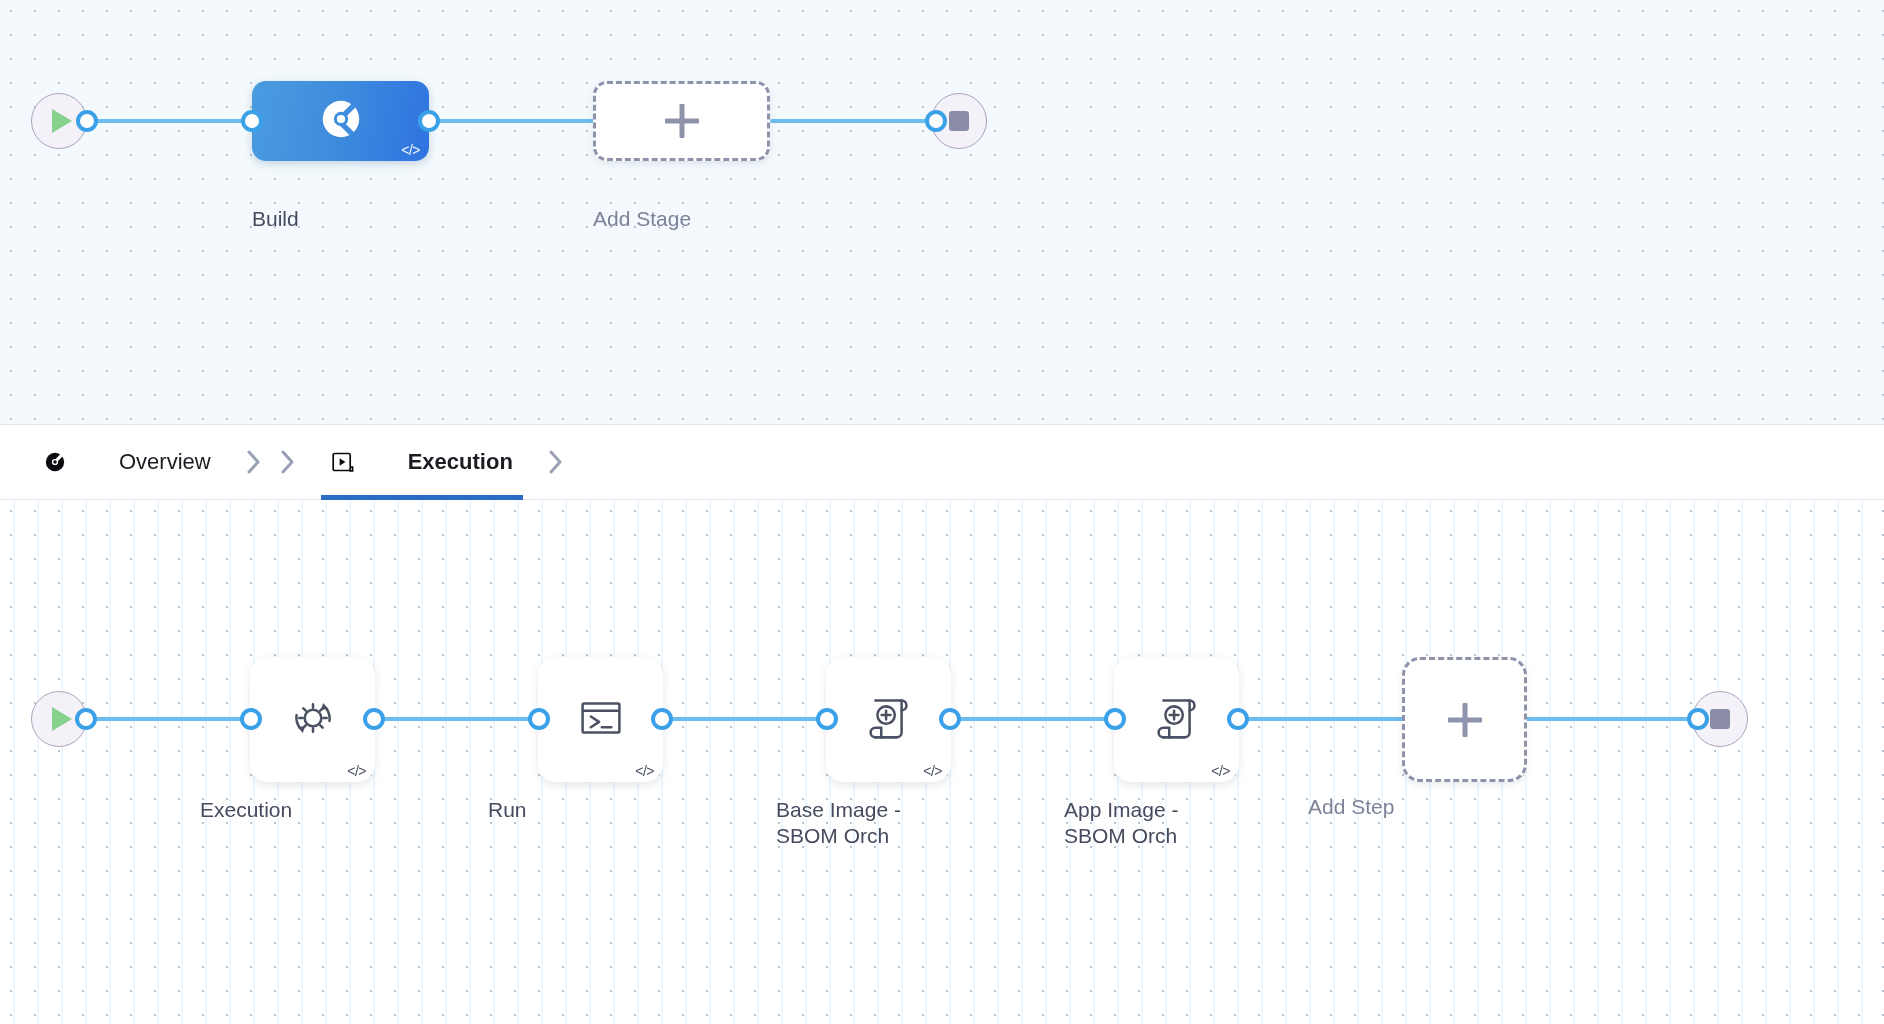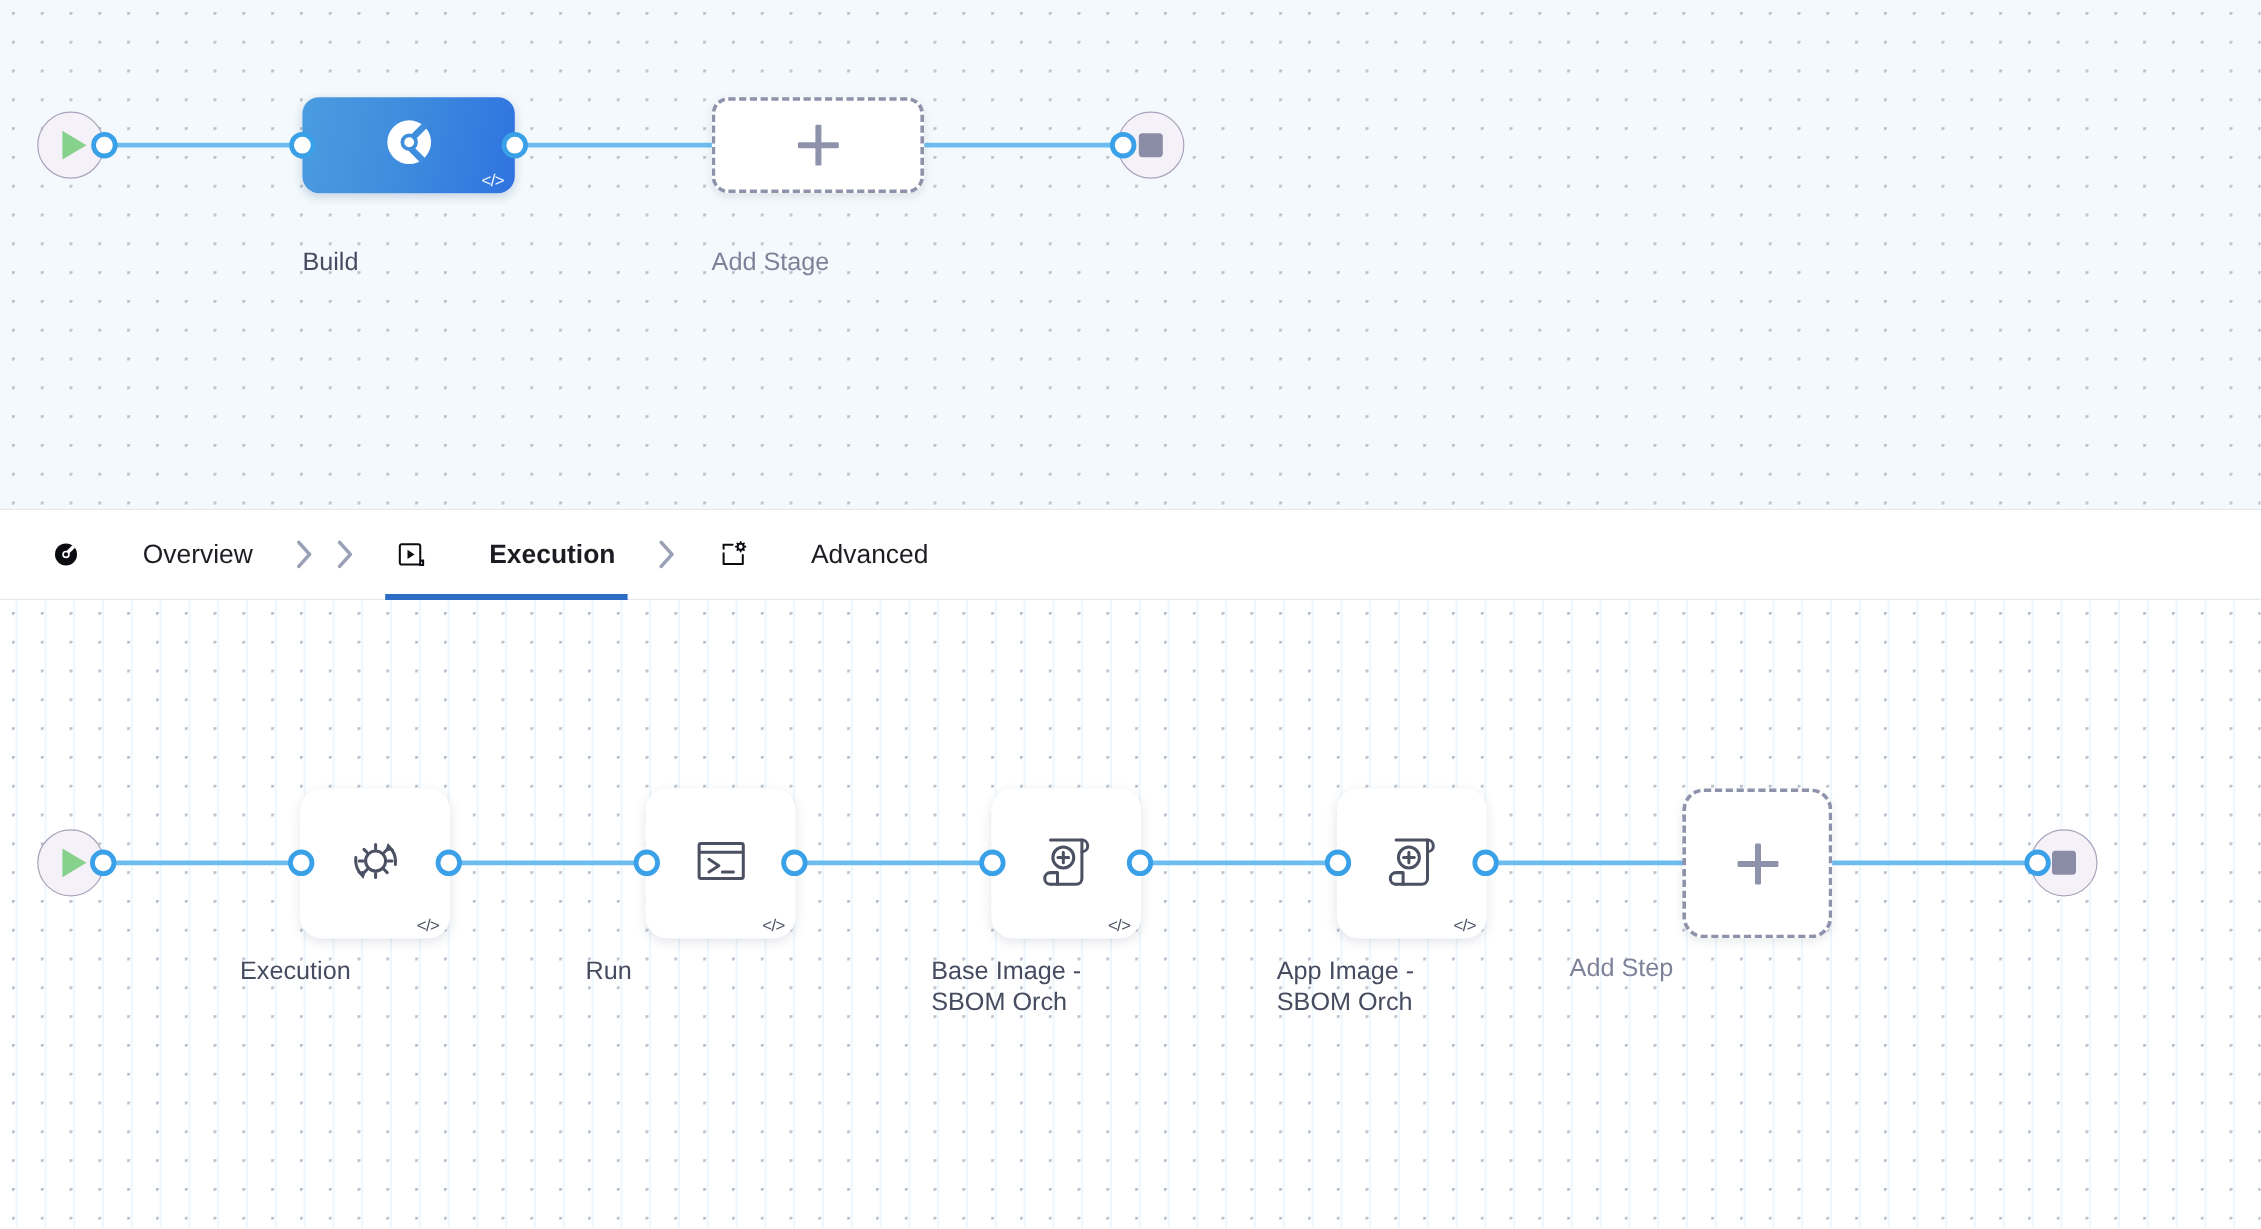--- a/index.html
+++ b/index.html
@@ -257,31 +257,20 @@
       </span>
       <span class="tab-text">Execution</span>
     </div>
 
     <div class="tab-sep">
       <svg width="22" height="30" viewBox="0 0 22 30">
           <path d="M6 5 L15 15 L6 25" fill="none" stroke="#9aa0b5" stroke-width="3" stroke-linecap="round" stroke-linejoin="round"></path>
         </svg>
     </div>
 
-    <div class="tab">
-      <span class="tab-icon">
-        <svg width="24" height="24" viewBox="0 0 24 24">
-          <path d="M4 7.2 L4 4 L11.5 4" fill="none" stroke="#0b0c0f" stroke-width="1.7" stroke-linecap="round"></path>
-          <path d="M20 12.5 L20 20 L4 20 L4 11" fill="none" stroke="#0b0c0f" stroke-width="1.7" stroke-linecap="round" stroke-linejoin="round"></path>
-          <circle cx="18.2" cy="5.6" r="2.6" fill="none" stroke="#0b0c0f" stroke-width="1.6"></circle>
-          <path d="M18.2 1.6 L18.2 3.1 M18.2 8.1 L18.2 9.6 M14.2 5.6 L15.7 5.6 M20.7 5.6 L22.2 5.6 M15.4 2.8 L16.4 3.8 M20 7.4 L21 8.4 M21 2.8 L20 3.8 M16.4 7.4 L15.4 8.4" stroke="#0b0c0f" stroke-width="1.5" stroke-linecap="round"></path>
-        </svg>
-      </span>
-      <span class="tab-text">Advanced</span>
-    </div>
   </div>
 
   <div class="canvas" id="step-canvas">
 
     <div class="edge" style="left:85px; top:217px; width:180px;"></div>
     <div class="edge" style="left:373px; top:217px; width:186px;"></div>
     <div class="edge" style="left:661px; top:217px; width:186px;"></div>
     <div class="edge" style="left:949px; top:217px; width:186px;"></div>
     <div class="edge" style="left:1237px; top:217px; width:186px;"></div>
     <div class="edge" style="left:1525px; top:217px; width:178px;"></div>

